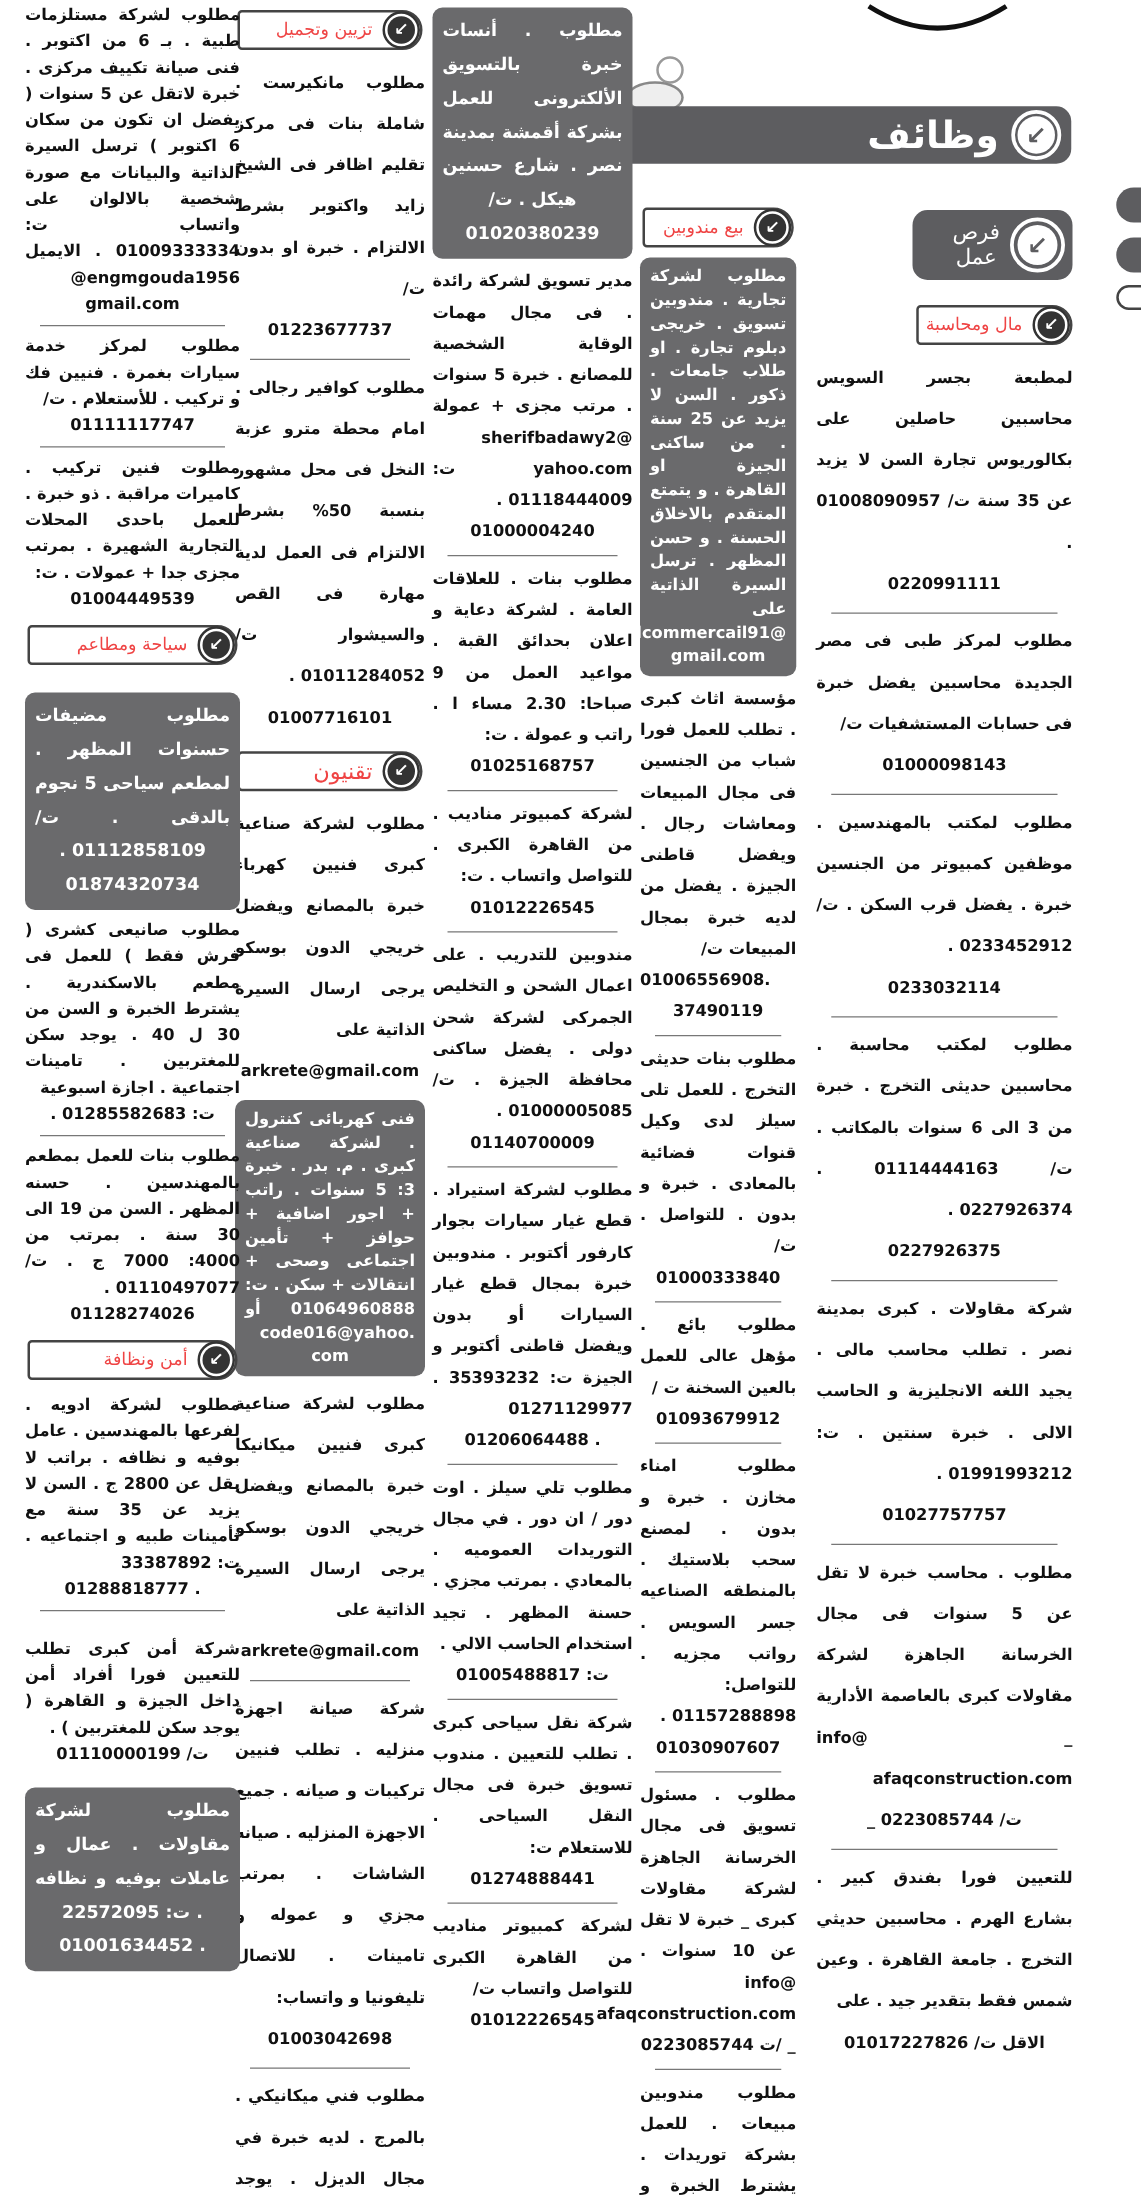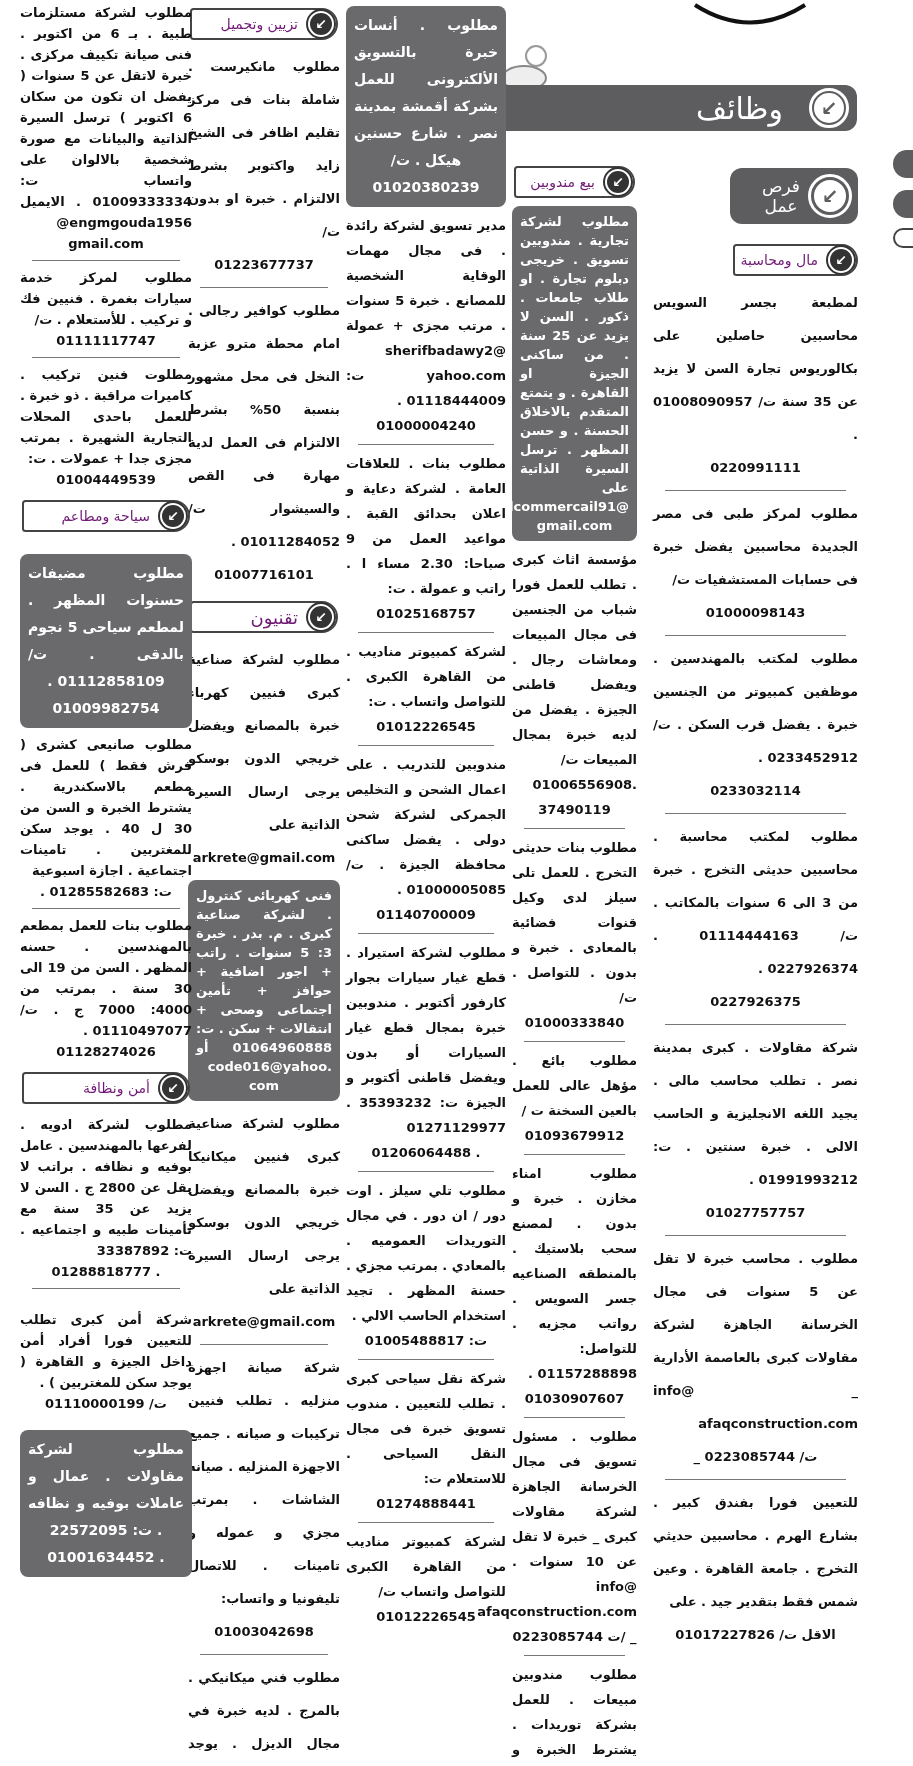--- a/index.html
+++ b/index.html
@@ -12,36 +12,36 @@
   .col1 { left: 20px; width: 172px; }
   .col2 { left: 188px; width: 152px; }
   .col3 { left: 346px; width: 160px; }
   .col4 { left: 512px; width: 125px; }
   .col5 { left: 653px; width: 205px; }
   .col6 { left: 868px; width: 45px; overflow: hidden; }
 
   .ad { font-weight: bold; font-size: 13px; line-height: 18px; text-align: justify; text-align-last: right; padding: 2px 0; }
   .ad.loose { line-height: 33px; font-size: 13px; }
   .ad.mid { line-height: 25px; }
-  .ad .phone { display: block; text-align: right; text-align-last: center; direction: ltr; }
+  .ad .phone { display: block; text-align: left; text-align-last: center; direction: ltr; }
   .sep { height: 0; border-top: 1.5px solid #777; margin: 4px 12px 4px 12px; }
 
   .box { background: #6a6a6c; color: #fff; border-radius: 8px; padding: 6px 8px; font-weight: bold; font-size: 13px; line-height: 19px; text-align: justify; text-align-last: center; margin: 4px 0; }
   .box .phone { display: block; direction: ltr; }
   .box.big { font-size: 14px; line-height: 27px; }
 
   .cat { display: flex; align-items: center; flex-direction: row; height: 32px; border: 2px solid #444; border-radius: 4px 18px 18px 4px; margin: 8px 2px; padding-right: 2px; background: #fff; position: relative; }
   .cat .badge { width: 30px; height: 30px; border-radius: 50%; border: 2px solid #333; display: flex; align-items: center; justify-content: center; background: #fff; flex: none; margin-right: -2px; }
   .cat .badge .inner { width: 22px; height: 22px; border-radius: 50%; background: #333; color: #fff; font-size: 14px; line-height: 22px; text-align: center; font-weight: bold; }
-  .cat .label { font-size: 14px; padding: 0 8px; color: #701a75; white-space: nowrap; }
+  .cat .label { font-size: 14px; padding: 0 8px; color: #ef4444; white-space: nowrap; }
 
   .main-header { position: absolute; left: 492px; top: 85px; width: 365px; height: 46px; background: #5d5d60; border-radius: 0 12px 12px 0; display: flex; align-items: center; justify-content: flex-start; direction: rtl; padding-right: 8px; }
   .main-header .badge-big { width: 40px; height: 40px; border-radius: 50%; border: 3px solid #fff; display: flex; align-items: center; justify-content: center; }
   .main-header .badge-big .inner { width: 30px; height: 30px; border-radius: 50%; background: #fff; color: #5d5d60; font-size: 20px; font-weight: bold; text-align: center; line-height: 30px; }
-  .main-header .title { color: #fff; font-size: 30px; font-weight: normal; margin-right: 26px; }
+  .main-header .title { color: #fff; font-size: 30px; font-weight: bold; margin-right: 10px; }
 
   .sub-header { position: absolute; left: 730px; top: 168px; width: 128px; height: 56px; background: #5d5d60; border-radius: 12px; display: flex; align-items: center; direction: rtl; padding-right: 6px; }
   .sub-header .badge-big { width: 44px; height: 44px; border-radius: 50%; border: 3px solid #fff; display: flex; align-items: center; justify-content: center; flex: none; }
   .sub-header .badge-big .inner { width: 32px; height: 32px; border-radius: 50%; background: #fff; color: #5d5d60; font-size: 20px; font-weight: bold; text-align: center; line-height: 32px; }
   .sub-header .title { color: #fff; font-size: 17px; line-height: 20px; margin-right: 8px; text-align: center; }
 
   .illustration { position: absolute; left: 486px; top: 40px; width: 80px; height: 80px; }
   .top-arc { position: absolute; left: 690px; top: 0; width: 120px; height: 30px; }
 </style>
 </head>
@@ -170,21 +170,21 @@
     <div class="sep"></div>
     <div class="ad" style="line-height:21px;"><span>مطلوب لمركز خدمة سيارات بغمرة . فنيين فك و تركيب . للأستعلام . ت/</span><span class="phone">01111117747</span></div>
     <div class="sep"></div>
     <div class="ad" style="line-height:21px;"><span>مطلوت فنين تركيب . كاميرات مراقبة . ذو خبرة . للعمل باحدى المحلات التجارية الشهيرة . بمرتب مجزى جدا + عمولات . ت:</span><span class="phone">01004449539</span></div>
     <div class="cat">
       <div class="badge">
           <div class="inner">↙</div>
         </div>
       <span class="label">سياحة ومطاعم</span>
     </div>
-    <div class="box big" style="margin-top:22px;"><span>مطلوب مضيفات حسنوات المظهر . لمطعم سياحى 5 نجوم بالدقى . ت/ 01112858109 .</span><span class="phone">01009982754</span></div>
+    <div class="box big" style="margin-top:22px;"><span>مطلوب مضيفات حسنوات المظهر . لمطعم سياحى 5 نجوم بالدقى . ت/ 01112858109 .</span><span class="phone">01874320734</span></div>
     <div class="ad" style="line-height:21px;"><span>مطلوب صانيعى كشرى ( فرش فقط ) للعمل فى مطعم بالاسكندرية . يشترط الخبرة و السن من 30 ل 40 . يوجد سكن للمغتربين . تامينات اجتماعية . اجازة اسبوعية</span><span class="phone">. ت: 01285582683</span></div>
     <div class="sep"></div>
     <div class="ad" style="line-height:21px;"><span>مطلوب بنات للعمل بمطعم بالمهندسين . حسنه المظهر . السن من 19 الى 30 سنة . بمرتب من 4000: 7000 ج . ت/ 01110497077 .</span><span class="phone">01128274026</span></div>
     <div class="cat">
       <div class="badge">
           <div class="inner">↙</div>
         </div>
       <span class="label">أمن ونظافة</span>
     </div>
     <div class="ad" style="line-height:21px;"><span>مطلوب لشركة ادويه . لفرعها بالمهندسين . عامل بوفيه و نظافه . براتب لا يقل عن 2800 ج . السن لا يزيد عن 35 سنة مع تأمينات طبيه و اجتماعيه . ت: 33387892</span><span class="phone">01288818777 .</span></div>

